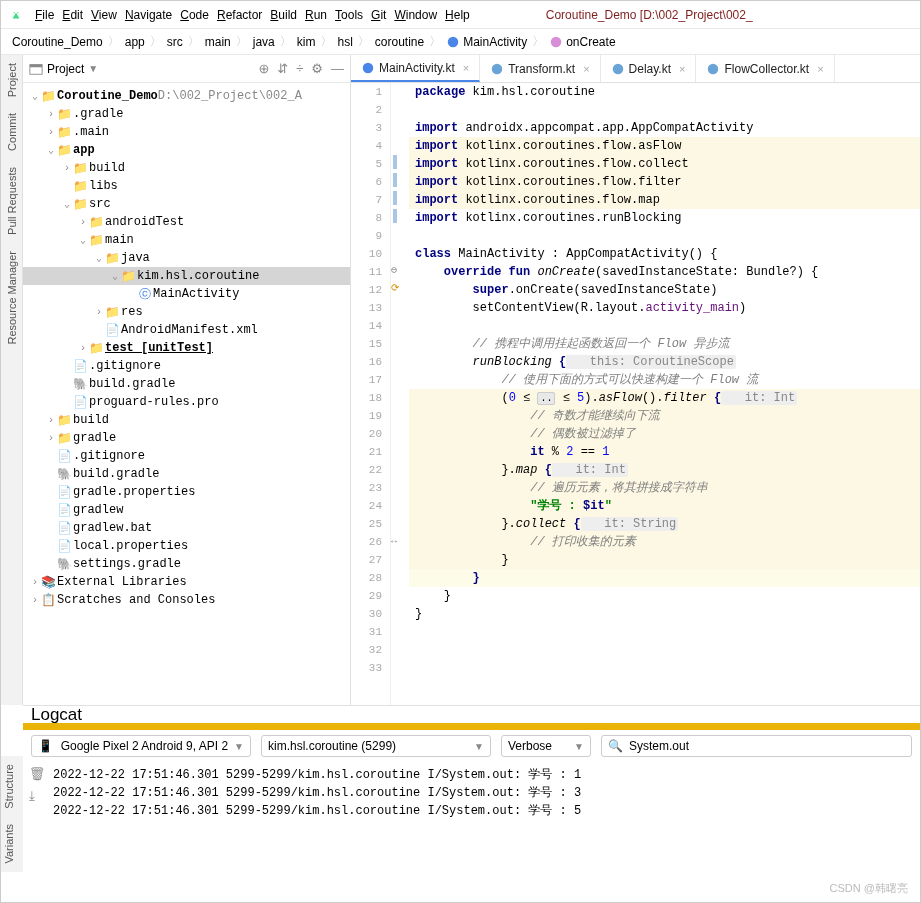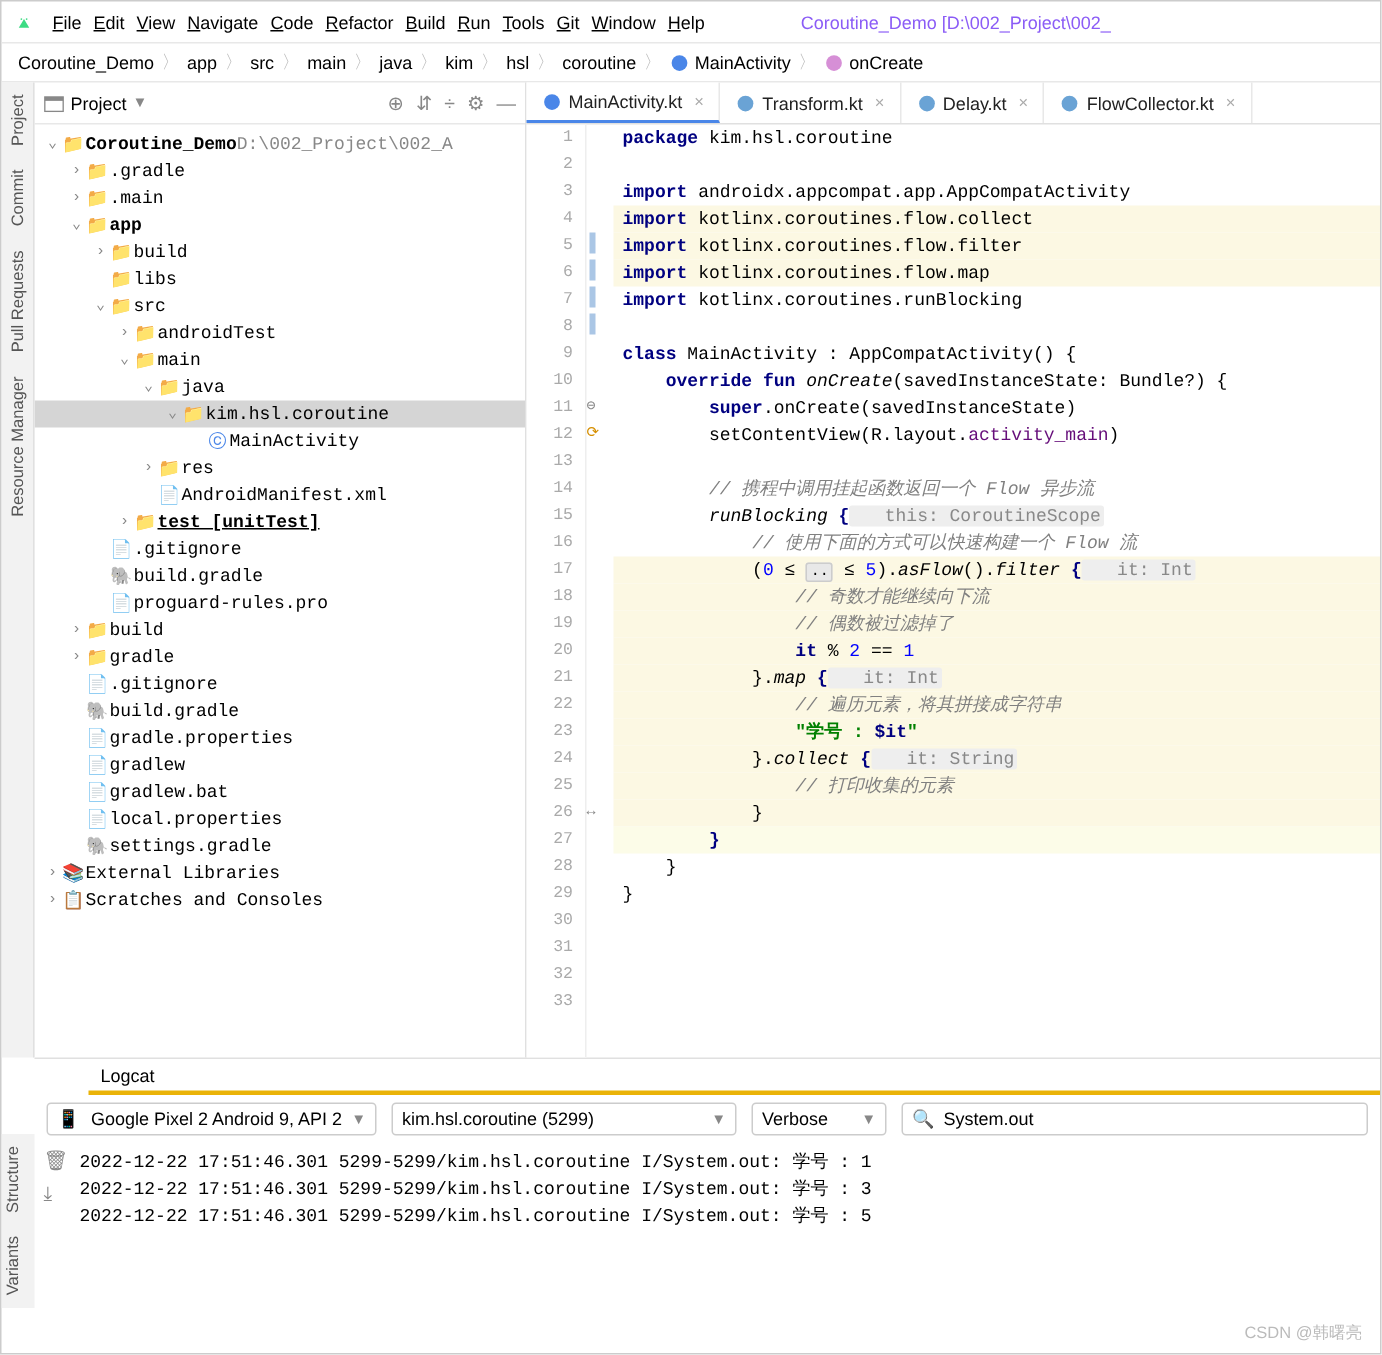--- a/index.html
+++ b/index.html
@@ -1,21 +1,21 @@
 <!DOCTYPE html>
 <html><head>
 <meta charset="utf-8">
 <style>
 * { margin: 0; padding: 0; box-sizing: border-box; }
 body { font-family: "Segoe UI", sans-serif; font-size: 12px; background: #fff; color: #000; width: 921px; height: 903px; overflow: hidden; border: 1px solid #ccc; position: relative; }
 .menubar { display: flex; align-items: center; height: 28px; padding: 0 8px; gap: 12px; border-bottom: 1px solid #e8e8e8; }
 .menubar .logo { display: flex; align-items: center; }
 .menubar .menu-item { cursor: default; }
 .menubar .menu-item u { text-decoration: underline; }
-.menubar .title-path { color: #8b5cf6; margin-left: 44px; }
+.menubar .title-path { color: #7f1d1d; margin-left: 56px; }
 .breadcrumb { display: flex; align-items: center; height: 26px; padding: 0 8px; border-bottom: 1px solid #e8e8e8; font-size: 12px; }
 .breadcrumb .crumb { padding: 0 3px; display:flex; align-items:center; gap:3px;}
 .breadcrumb .sep { color: #bbb; margin: 0 2px; }
 .main-area { display: flex; height: 650px; }
 .left-toolbar { width: 22px; background: #f2f2f2; border-right: 1px solid #e0e0e0; display:flex; flex-direction:column; align-items:center; }
 .left-toolbar .tab { writing-mode: vertical-rl; transform: rotate(180deg); font-size: 11px; padding: 8px 2px; color: #555; cursor: default; }
 .project-pane { width: 328px; border-right: 1px solid #e0e0e0; display:flex; flex-direction:column; font-family: "Consolas","Courier New",monospace; }
 .project-header { display: flex; align-items: center; height: 28px; padding: 0 6px; border-bottom: 1px solid #e8e8e8; gap: 6px; font-family: "Segoe UI",sans-serif; }
 .project-header .label { display:flex; align-items:center; gap:4px; flex:1; }
 .project-header .icons { display:flex; gap:8px; color:#888; font-size:13px;}
@@ -41,21 +41,21 @@
 .code-line.caret { background:#fcfce8;}
 .kw { color:#000080; font-weight:bold;}
 .str { color:#008000; font-weight:bold;}
 .cmt { color:#808080; font-style:italic;}
 .fn { color:#000; font-style:italic;}
 .purple{color:#660e7a;}
 .hint{background:#eee;color:#888;padding:0 2px;border-radius:2px;font-style:normal;}
 .num{color:#0000ff;}
 .fold{background:#e8e8e8;border:1px solid #ccc;border-radius:2px;padding:0 2px;font-size:10px;}
 .logcat { border-top:1px solid #e0e0e0; }
-.logcat-header { height:24px; display:flex; align-items:center; padding:0 8px; font-size:12px; border-bottom:3px solid #eab308; font-family:"Segoe UI",sans-serif;margin-left:36px;}
+.logcat-header { height:24px; display:flex; align-items:center; padding:0 8px; font-size:17px; border-bottom:7px solid #eab308; font-family:"Segoe UI",sans-serif;}
 .logcat-bar { height:32px; display:flex; align-items:center; gap:10px; padding:0 8px; font-family:"Segoe UI",sans-serif; font-size:12px;}
 .combo { border:1px solid #ccc; border-radius:3px; padding:3px 6px; display:flex; align-items:center; gap:6px; background:#fff;}
 .combo .arrow{color:#888;font-size:10px;}
 .log-lines { padding:4px 8px 20px 30px; font-family:"Consolas","Courier New",monospace; font-size:12px; line-height:18px; position:relative;}
 .log-icons{position:absolute;left:6px;top:4px;display:flex;flex-direction:column;gap:4px;color:#888;font-size:13px;}
 .watermark{position:absolute;bottom:6px;right:12px;color:#bbb;font-size:11px;font-family:sans-serif;}
 .icon-folder{color:#d68f00;}
 .icon-folder-blue{color:#6aa3d5;}
 svg.i { width:14px; height:14px; vertical-align:middle;}
 </style>
@@ -376,20 +376,21 @@
           <div></div>
           <div></div>
           <div></div>
           <div></div>
           <div></div>
         </div>
       <div class="code" id="code">
           <div class="code-line"><span class="kw">package </span>kim.hsl.coroutine</div>
           <div class="code-line"></div>
           <div class="code-line"><span class="kw">import </span>androidx.appcompat.app.AppCompatActivity</div>
+          <div class="code-line hl"><span class="kw">import </span>kotlinx.coroutines.flow.asFlow</div>
           <div class="code-line hl"><span class="kw">import </span>kotlinx.coroutines.flow.collect</div>
           <div class="code-line hl"><span class="kw">import </span>kotlinx.coroutines.flow.filter</div>
           <div class="code-line hl"><span class="kw">import </span>kotlinx.coroutines.flow.map</div>
           <div class="code-line"><span class="kw">import </span>kotlinx.coroutines.runBlocking</div>
           <div class="code-line"></div>
           <div class="code-line"><span class="kw">class </span>MainActivity : AppCompatActivity() {</div>
           <div class="code-line">    <span class="kw">override fun </span><span class="fn">onCreate</span>(savedInstanceState: Bundle?) {</div>
           <div class="code-line">        <span class="kw">super</span>.onCreate(savedInstanceState)</div>
           <div class="code-line">        setContentView(R.layout.<span class="purple">activity_main</span>)</div>
           <div class="code-line"></div>

